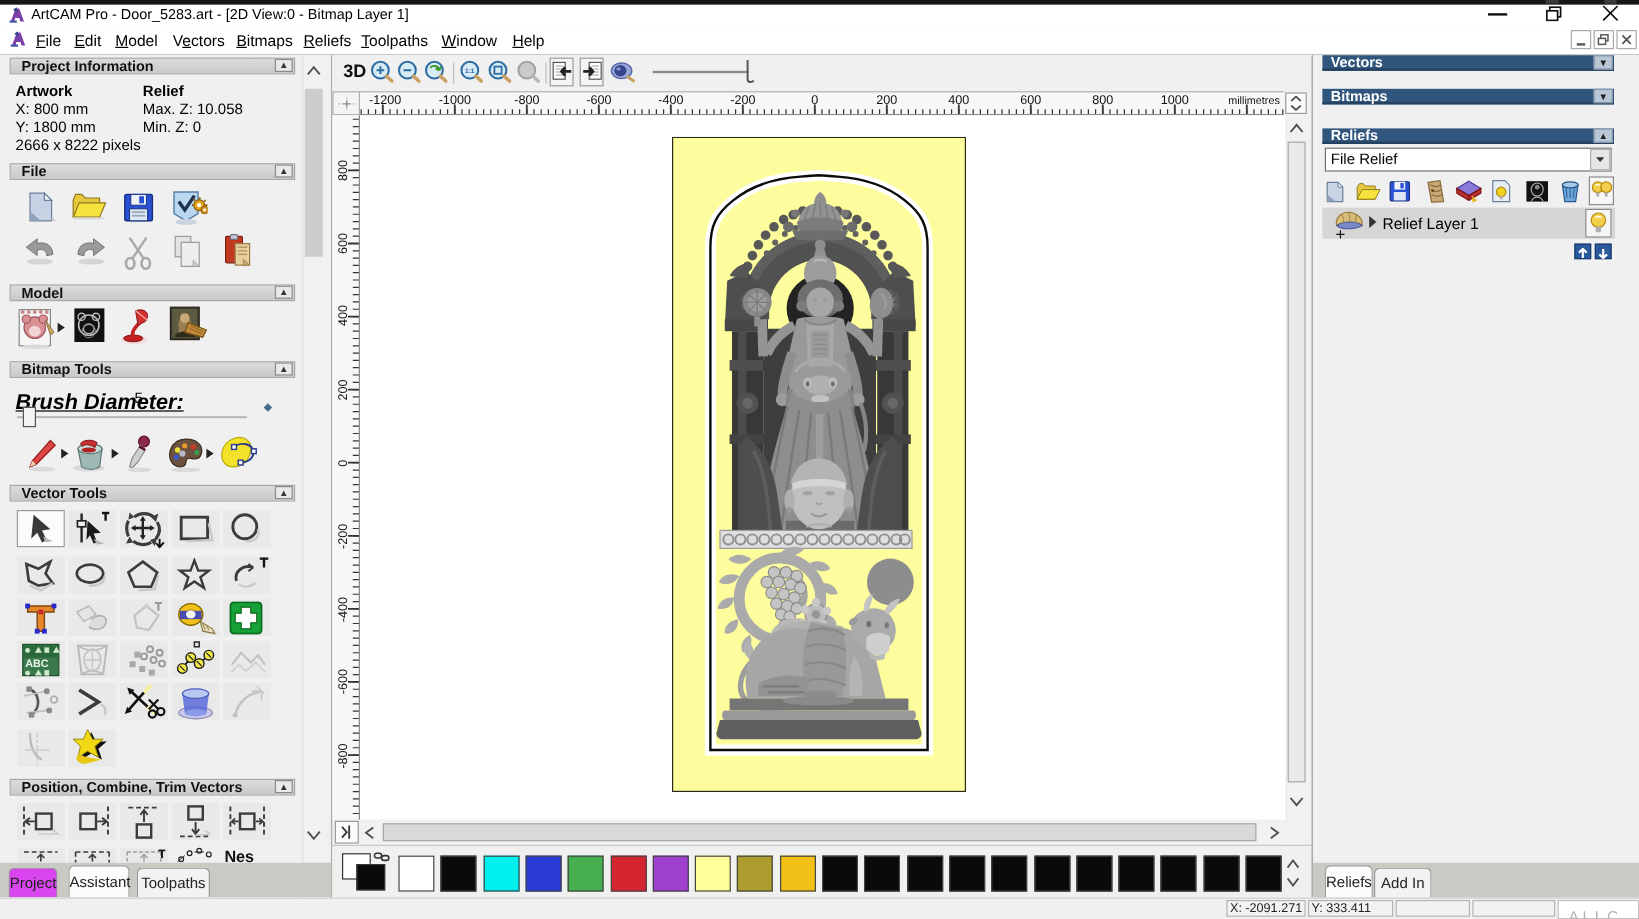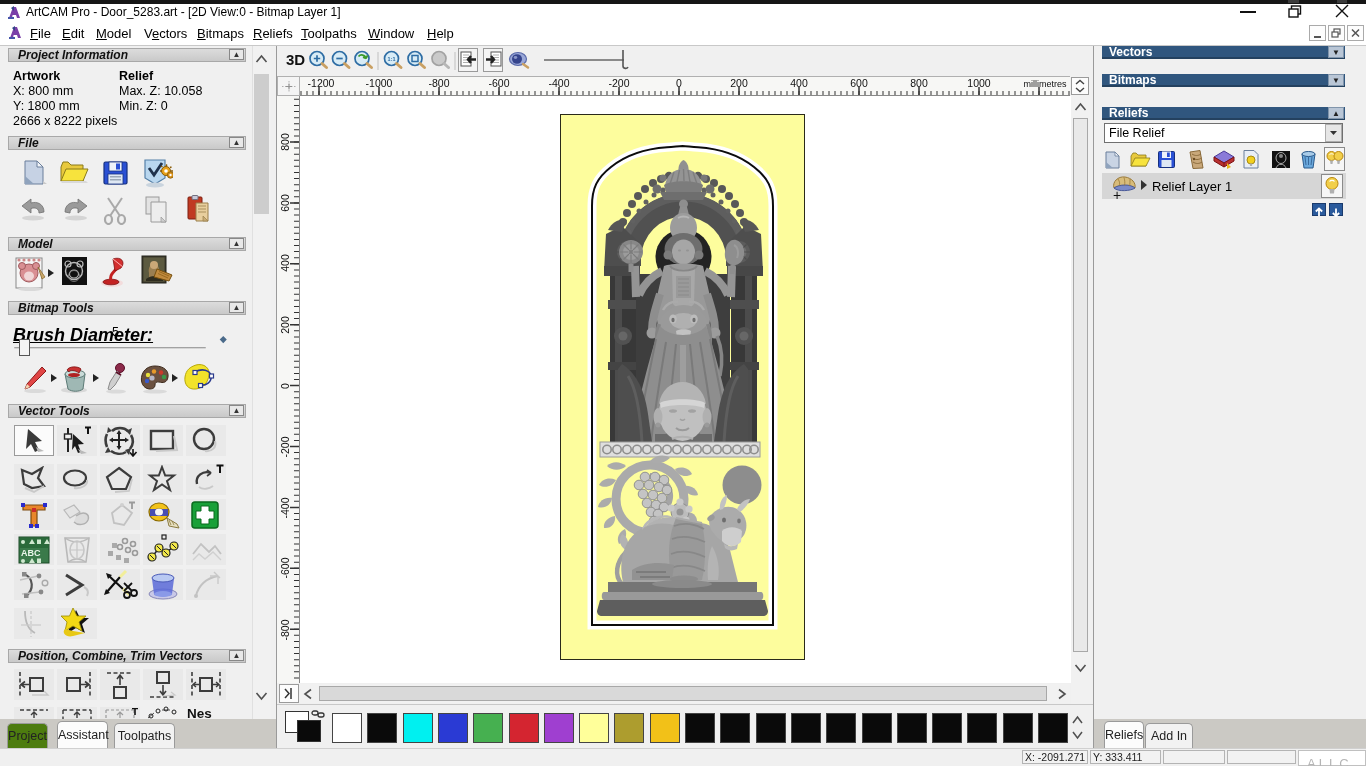--- a/index.html
+++ b/index.html
@@ -1,19 +1,19 @@
 <!DOCTYPE html>
 <html><head>
 <meta charset="utf-8">
 <style>
 * { margin:0; padding:0; box-sizing:border-box; }
 html,body { width:1366px; height:766px; overflow:hidden; }
 body { font-family:"Liberation Sans", sans-serif; background:#f0f0f0; position:relative; }
 .abs { position:absolute; }
-.hdr { position:absolute; left:8px; width:238px; height:14px; background:linear-gradient(#dcdcdc,#c9c9c9); border:1px solid #a8a8a8; font-weight:bold; font-size:12px; color:#111; padding-left:9px; line-height:12px;font-style:italic; }
+.hdr { position:absolute; left:8px; width:238px; height:14px; background:linear-gradient(#dcdcdc,#c9c9c9); border:1px solid #a8a8a8; font-weight:bold; font-size:12px; color:#111; padding-left:9px; line-height:12px; }
 .hdr .cbtn { position:absolute; right:1px; top:0px; width:15px; height:11px; background:#e8e8e8; border:1px solid #888; font-size:8px; line-height:10px; text-align:center; color:#333; }
 .bluehdr { position:absolute; left:1101px; width:243px; height:13px; background:#30567e; border-bottom:2px solid #24415f; color:#fff; font-weight:bold; font-size:12px; line-height:13px; padding-left:7px; }
 .bluehdr .cbtn { position:absolute; right:1px; top:0px; width:16px; height:12px; background:#b9c6d6; border:1px solid #8195ab; font-size:8px; line-height:11px; text-align:center; color:#222; }
 .cell { position:absolute; width:40px; height:31px; background:#e9e9e9; }
 .tab { position:absolute; background:#f6f6f6; border:1px solid #9a9a9a; border-bottom:none; border-radius:5px 5px 0 0; font-size:12.5px; text-align:center; color:#222; }
 .sbox { position:absolute; top:750px; height:14px; border:1px solid #b4b4b4; background:#f2f2f2; font-size:10.5px; color:#222; line-height:13px; padding-left:2px; white-space:nowrap; }
 </style>
 </head>
 <body>
 
@@ -548,21 +548,21 @@
  <div class="abs" style="left:252px;top:0;width:19px;height:702px;background:#f1f1f1;border-left:1px solid #e0e0e0;"></div>
  <svg class="abs" style="left:255px;top:8px;" width="13" height="10" viewBox="0 0 13 10">
       <path d="M1.5 8 L6.5 2 L11.5 8" fill="none" stroke="#505050" stroke-width="1.6"></path>
     </svg>
  <div class="abs" style="left:254px;top:28px;width:15px;height:140px;background:#cdcdcd;"></div>
  <svg class="abs" style="left:255px;top:645px;" width="13" height="10" viewBox="0 0 13 10">
       <path d="M1.5 2 L6.5 8 L11.5 2" fill="none" stroke="#505050" stroke-width="1.6"></path>
     </svg>
 
  <div class="abs" style="left:0;top:673px;width:277px;height:29px;background:#cbc9c4;"></div>
- <div class="tab" style="left:7px;top:677px;width:41px;height:25px;line-height:25px;background:#4d7c0f;">Project</div>
+ <div class="tab" style="left:7px;top:677px;width:41px;height:25px;line-height:25px;background:#d946ef;">Project</div>
  <div class="tab" style="left:57px;top:675px;width:51px;height:27px;line-height:26px;background:#fcfcfc;">Assistant</div>
  <div class="tab" style="left:114px;top:677px;width:61px;height:25px;line-height:25px;background:#f2f2f2;">Toolpaths</div>
 </div>
 
 <div class="abs" id="center" style="left:277px;top:46px;width:816px;height:702px;background:#f0f0f0;text-align:center;">
 
  <div class="abs" style="left:0;top:0;width:816px;height:30px;background:#f0f0f0;"></div>
  <div class="abs" style="left:9px;top:5px;font-size:15px;font-weight:bold;color:#111;">3D</div>
  <svg class="abs" style="left:31px;top:4px;" width="220" height="22" viewBox="0 0 220 22">
   <defs>

